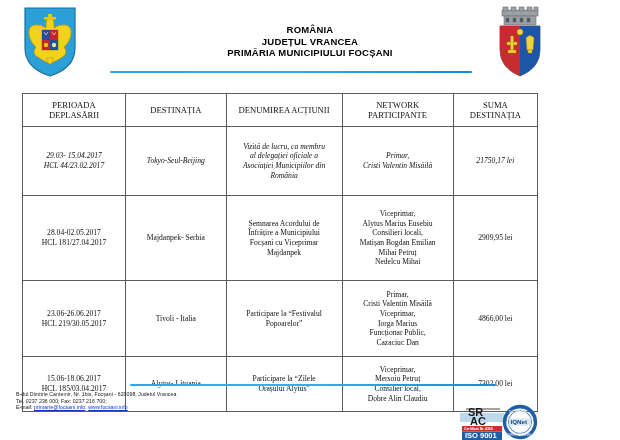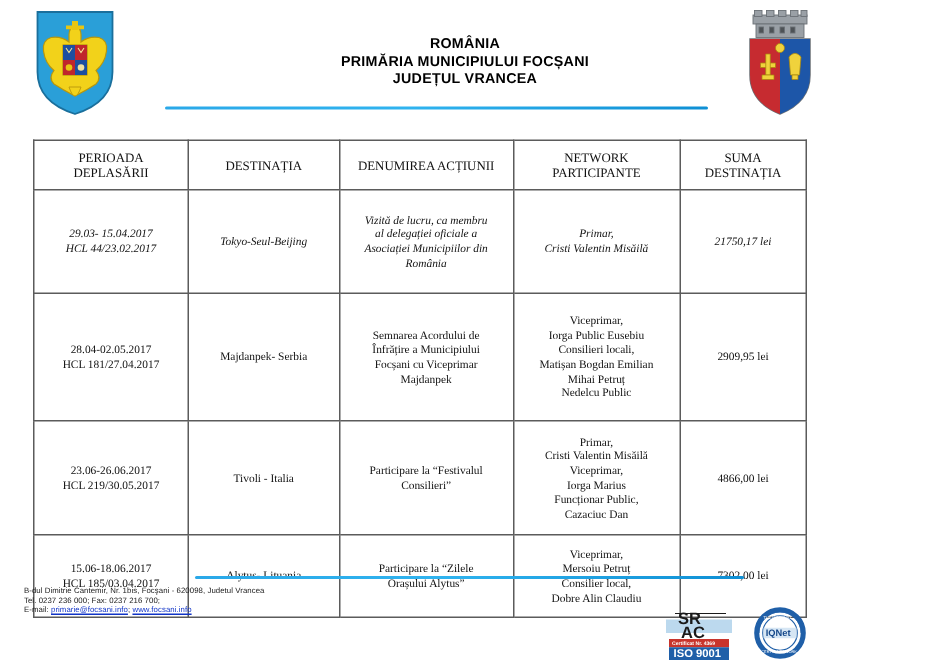--- a/index.html
+++ b/index.html
@@ -112,21 +112,21 @@
   }
   #footer-text .fline { display: block; white-space: nowrap; }
   #footer-text .lbl { color: #1a1a1a; }
   #footer-text a.flink {
     color: #1134c7;
     text-decoration: underline;
   }
 
   
   .cert { position: absolute; }
-  #cert-srac { left: 444px; top: 404px; width: 44px; height: 36px; }
+  #cert-srac { left: 460px; top: 404px; width: 44px; height: 36px; }
   #cert-iqnet { left: 500px; top: 404px; width: 40px; height: 36px; }
   .cert svg { display: block; width: 100%; height: 100%; }
 </style>
 </head>
 <body>
 
 <div id="header">
 
   <div class="crest" id="crest-ro">
     <svg viewBox="0 0 56 72" xmlns="http://www.w3.org/2000/svg">
@@ -145,22 +145,22 @@
       <path d="M22 26 l2 3 l2 -3 M30 26 l2 3 l2 -3" stroke="#f4e79a" stroke-width="0.7" fill="none"></path>
       <circle cx="24" cy="39" r="2.2" fill="#e8c612"></circle>
       <circle cx="32" cy="39" r="2.2" fill="#f0e0a0"></circle>
 
       <path d="M24 52 Q28 64 32 52 Z" fill="#f2d21a" stroke="#b8960c" stroke-width="0.6"></path>
     </svg>
   </div>
 
   <div id="title-block">
     <div>ROMÂNIA</div>
+    <div>JUDEȚUL VRANCEA</div>
     <div>PRIMĂRIA MUNICIPIULUI FOCȘANI</div>
-    <div>JUDEȚUL VRANCEA</div>
   </div>
 
   <div class="crest" id="crest-fo">
     <svg viewBox="0 0 56 72" xmlns="http://www.w3.org/2000/svg">
 
       <g fill="#9aa0a6" stroke="#6b7075" stroke-width="0.6">
         <rect x="10" y="4" width="36" height="6"></rect>
         <rect x="11" y="1" width="5" height="4"></rect>
         <rect x="19" y="1" width="5" height="4"></rect>
         <rect x="27" y="1" width="5" height="4"></rect>
@@ -259,42 +259,42 @@
           <span class="cell-line">Majdanpek- Serbia</span>
         </td>
         <td>
           <span class="cell-line">Semnarea Acordului de</span>
           <span class="cell-line">Înfrățire a Municipiului</span>
           <span class="cell-line">Focșani cu Viceprimar</span>
           <span class="cell-line">Majdanpek</span>
         </td>
         <td>
           <span class="cell-line">Viceprimar,</span>
-          <span class="cell-line">Iorga Public Eusebiu</span>
+          <span class="cell-line">Alytus Marius Eusebiu</span>
           <span class="cell-line">Consilieri locali,</span>
           <span class="cell-line">Matișan Bogdan Emilian</span>
           <span class="cell-line">Mihai Petruț</span>
-          <span class="cell-line">Nedelcu Public</span>
+          <span class="cell-line">Nedelcu Mihai</span>
         </td>
         <td>
           <span class="cell-line">2909,95 lei</span>
         </td>
       </tr>
 
       <tr class="r3">
         <td>
           <span class="cell-line">23.06-26.06.2017</span>
           <span class="cell-line">HCL 219/30.05.2017</span>
         </td>
         <td>
           <span class="cell-line">Tivoli - Italia</span>
         </td>
         <td>
           <span class="cell-line">Participare la “Festivalul</span>
-          <span class="cell-line">Consilieri”</span>
+          <span class="cell-line">Popoarelor”</span>
         </td>
         <td>
           <span class="cell-line">Primar,</span>
           <span class="cell-line">Cristi Valentin Misăilă</span>
           <span class="cell-line">Viceprimar,</span>
           <span class="cell-line">Iorga Marius</span>
           <span class="cell-line">Funcționar Public,</span>
           <span class="cell-line">Cazaciuc Dan</span>
         </td>
         <td>

